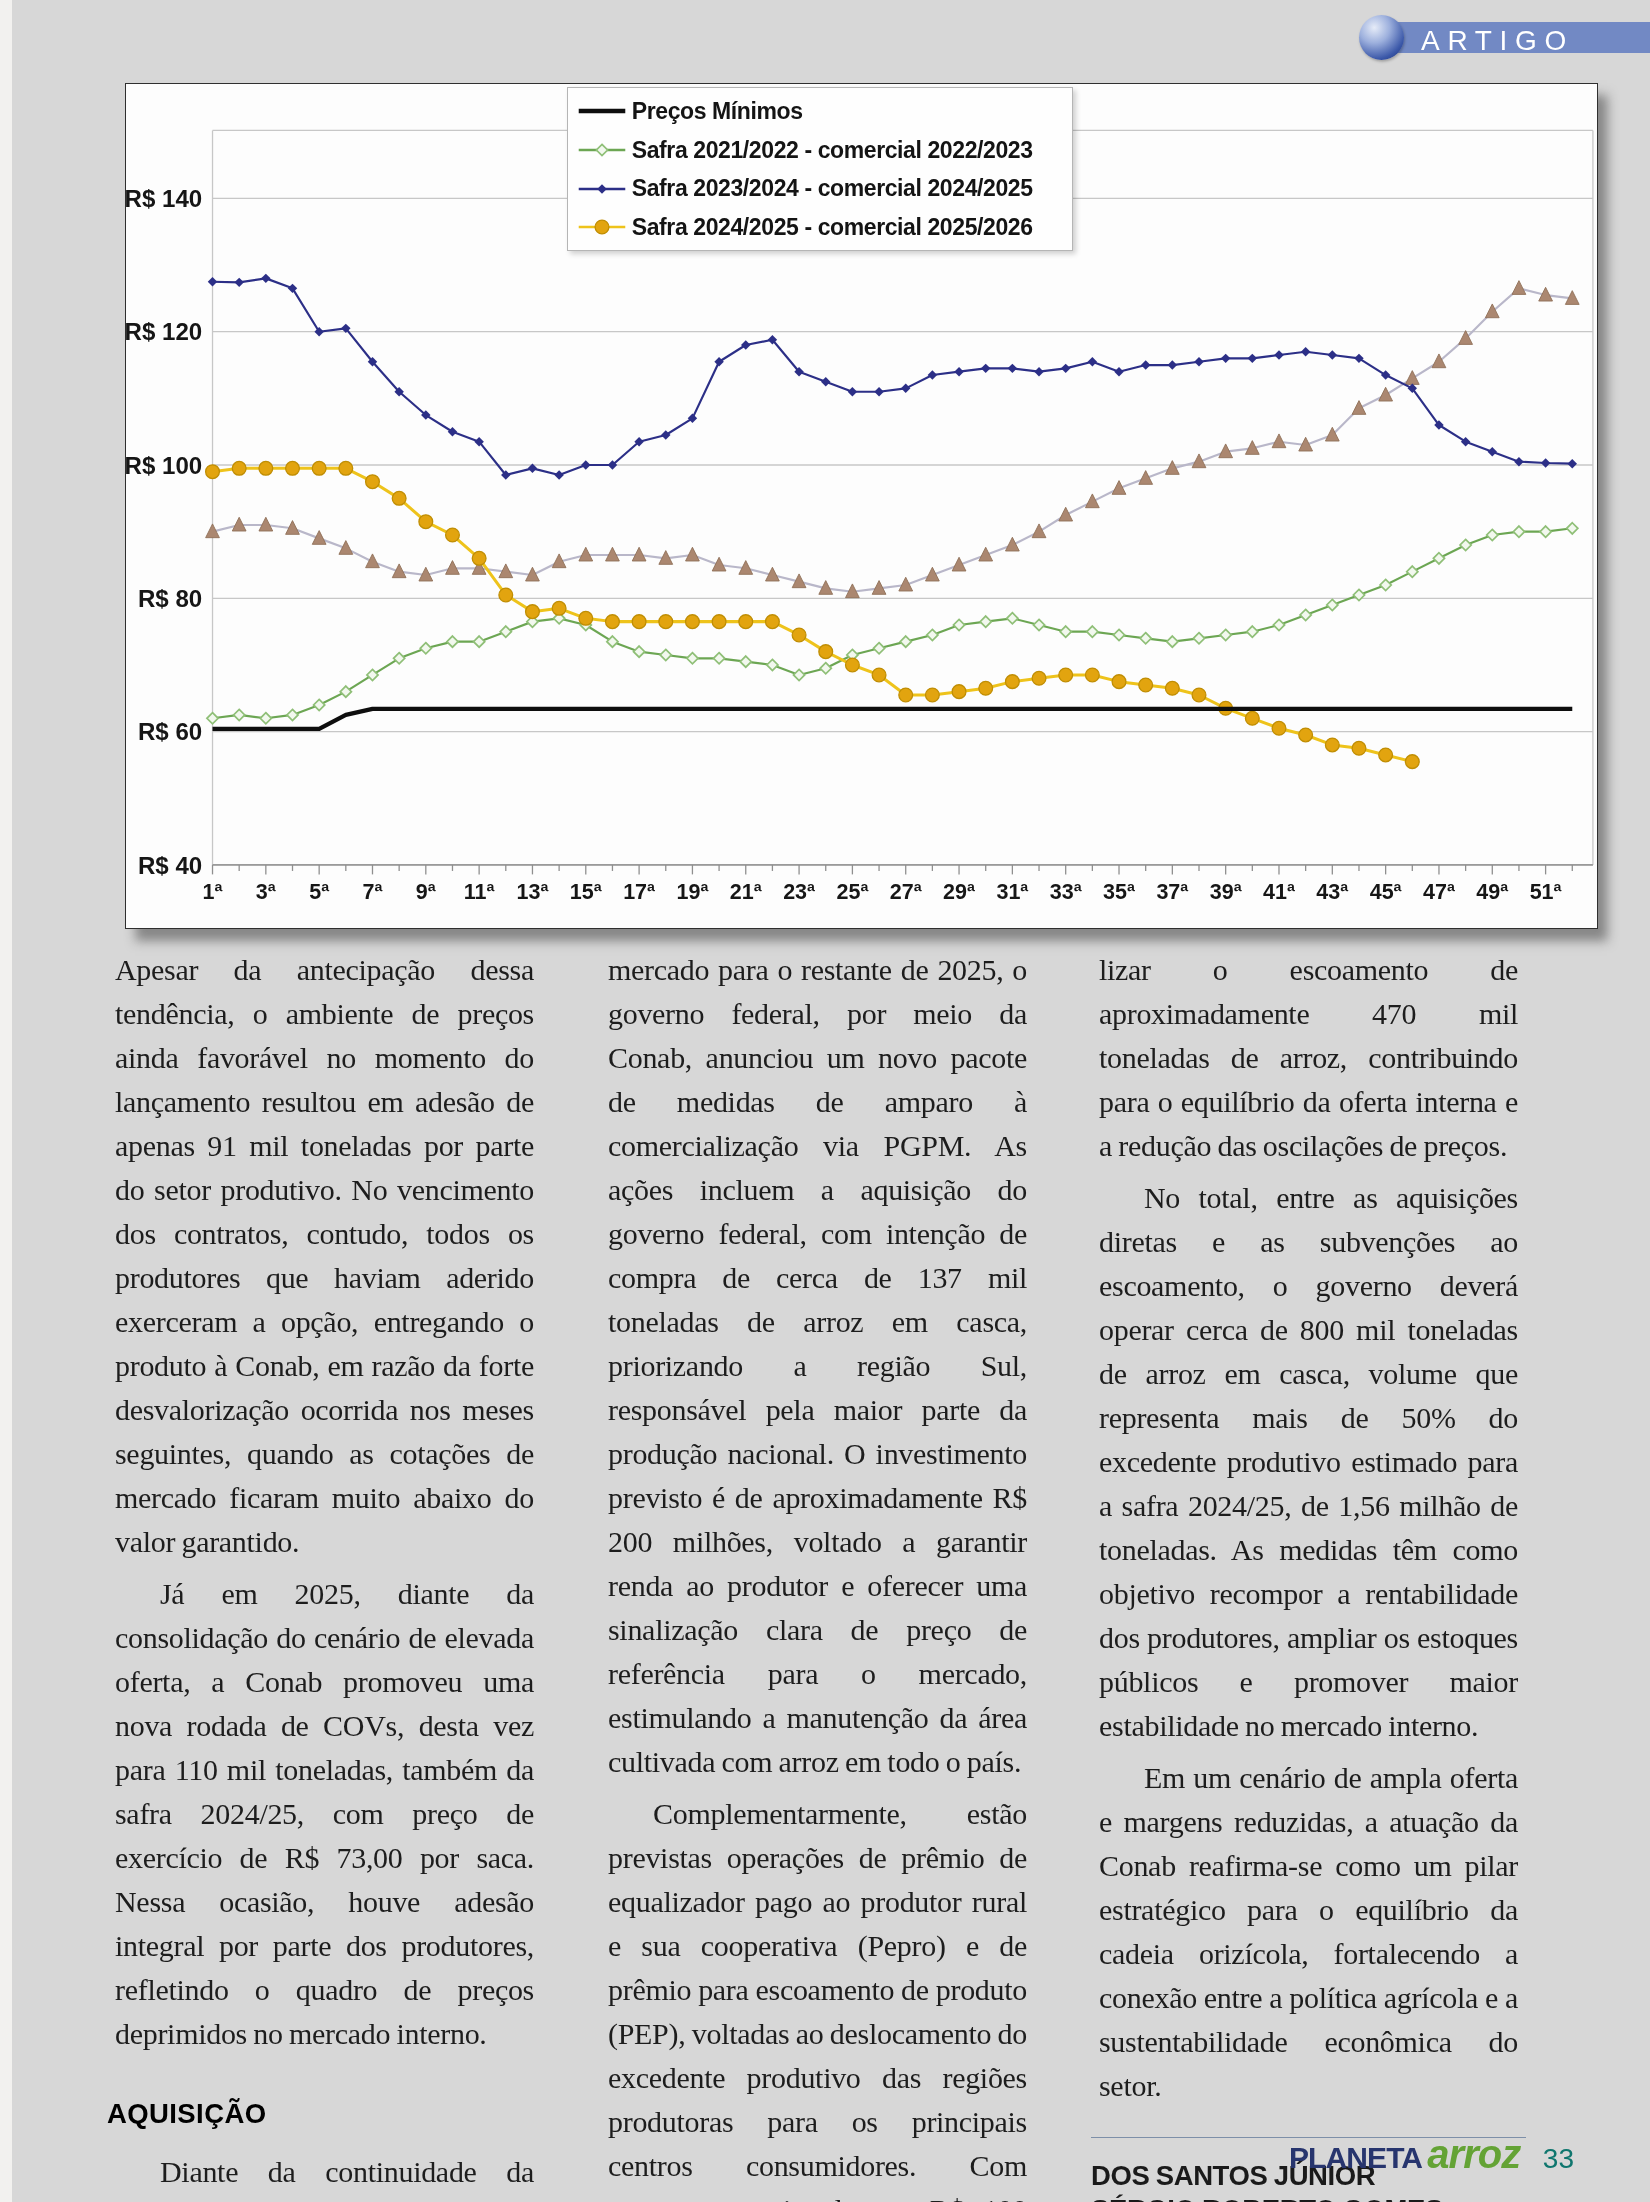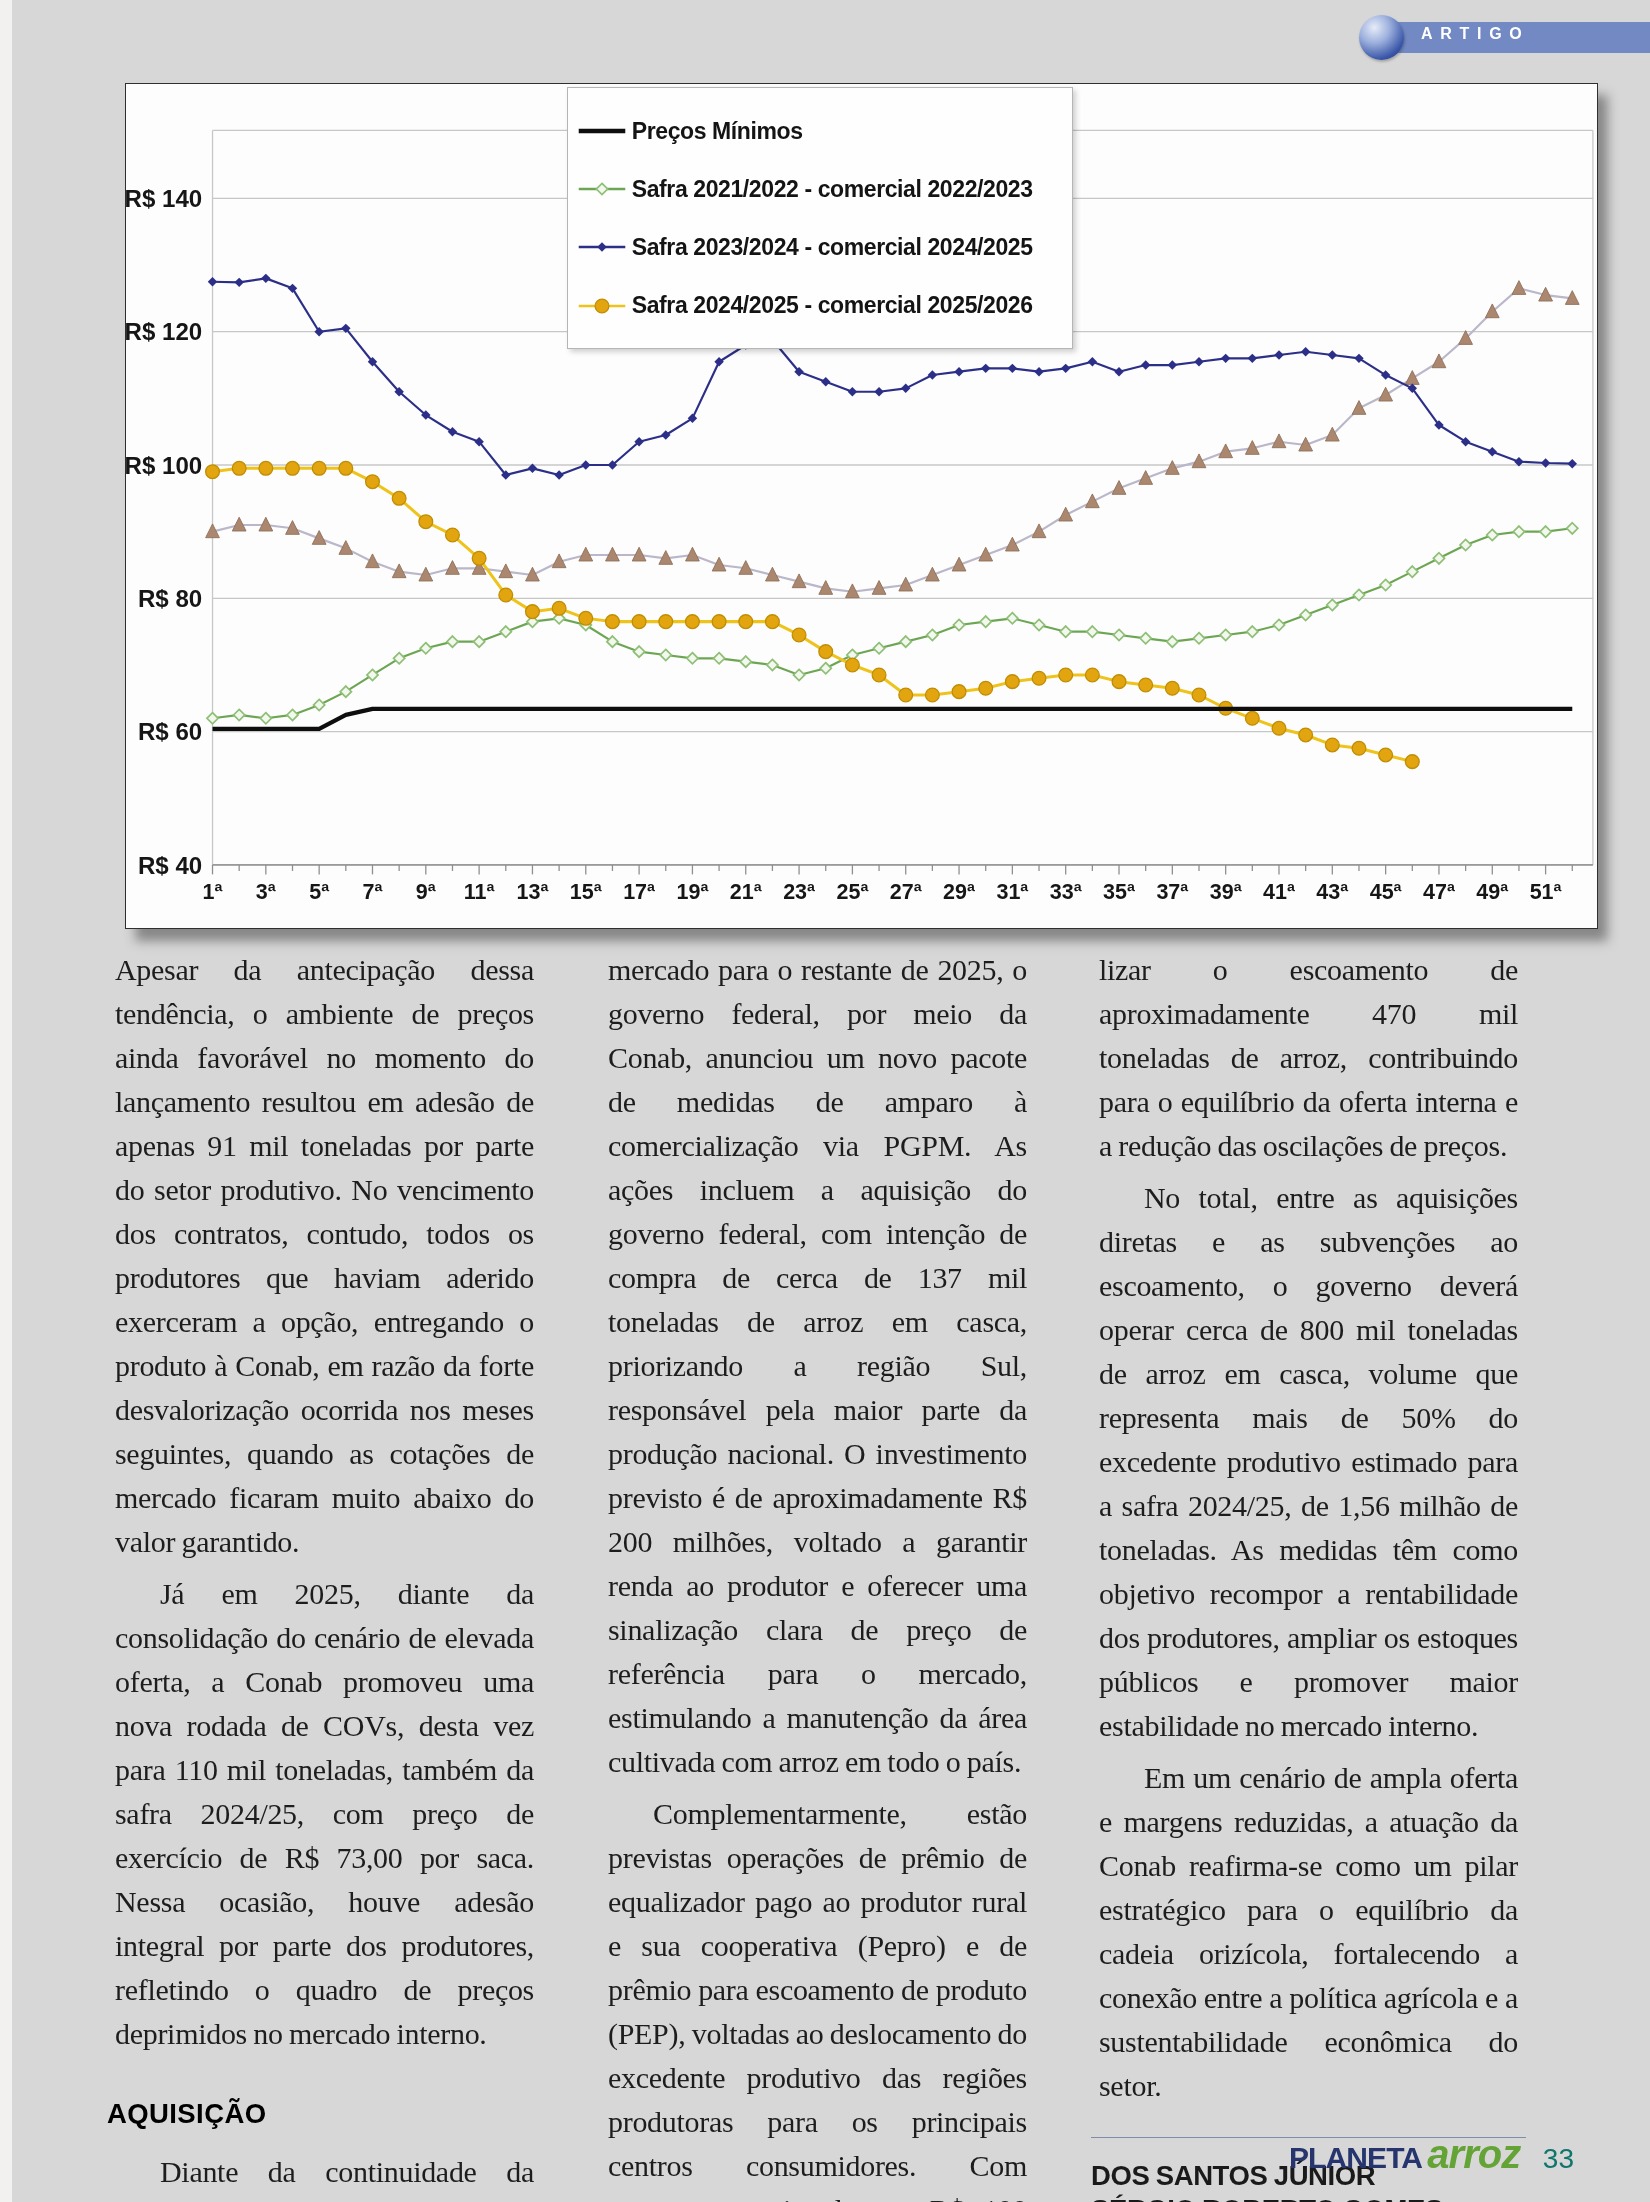--- a/index.html
+++ b/index.html
@@ -6,33 +6,33 @@
   body{
     width:1650px;height:2203px;position:relative;overflow:hidden;
     background:#d7d7d7;
     font-family:"Liberation Serif",serif;
   }
   .left-strip{position:absolute;left:0;top:0;width:12px;height:2203px;background:#f2f1ef;}
 
   
   .artigo-bar{position:absolute;left:1392px;top:21.5px;width:258px;height:31px;background:#7289c4;}
   .artigo-label{position:absolute;left:1421px;top:25px;color:#ffffff;
-    font-family:"Liberation Sans",sans-serif;font-weight:700;font-size:16px;letter-spacing:7.7px;}
+    font-family:"Liberation Sans",sans-serif;font-weight:400;font-size:28px;letter-spacing:7.7px;}
   .artigo-sphere{position:absolute;left:1359px;top:14.6px;width:45px;height:45px;border-radius:50%;
     background:radial-gradient(circle at 34% 28%, #e6ecf8 0%, #9db0dd 35%, #3a57a8 72%, #1b2f6e 100%);
     box-shadow:0.9px 1.7px 2.6px rgba(0,0,0,.25);}
 
   
   .chart-panel{position:absolute;left:125px;top:83px;width:1473px;height:846px;
     background:#fdfdfd;border:1.7px solid #2f2f2f;box-sizing:border-box;
     box-shadow:10.3px 12px 10.3px rgba(55,55,55,.5);}
   .chart-svg{position:absolute;left:0;top:0;}
   .ylab{font:700 28px "Liberation Sans",sans-serif;fill:#161616;}
   .xlab{font:700 25px "Liberation Sans",sans-serif;fill:#161616;}
-  .chart-legend{position:absolute;left:441px;top:3.4px;width:506px;height:262px;
+  .chart-legend{position:absolute;left:441px;top:3.4px;width:506px;height:164px;
     background:#fefefe;border:1.7px solid #b5b5b5;box-sizing:border-box;
     box-shadow:2.6px 2.6px 5.2px rgba(0,0,0,.18);
     display:flex;flex-direction:column;justify-content:space-evenly;padding:3.4px 0 3.4px 8.6px;}
   .legend-row{display:flex;align-items:center;gap:5.2px;height:38px;}
   .legend-label{font-family:"Liberation Sans",sans-serif;font-weight:700;font-size:23px;color:#141414;
     letter-spacing:-0.4px;white-space:nowrap;}
 
   
   .col{position:absolute;top:940px;width:435px;text-align:justify;
     font-size:30px;line-height:44px;color:#1d1d1d;letter-spacing:-0.3px;word-spacing:-0.9px;}

